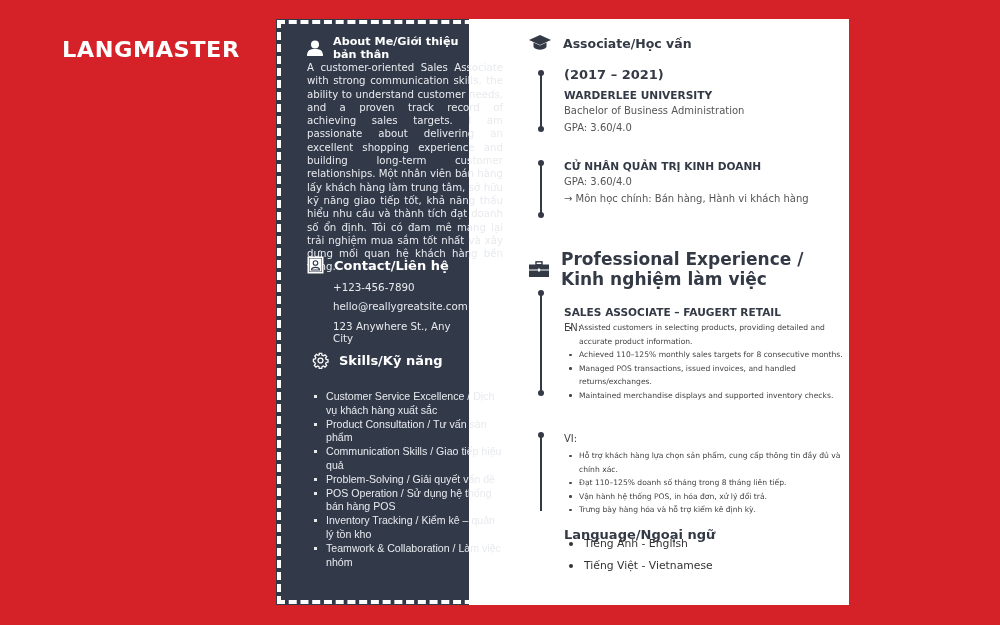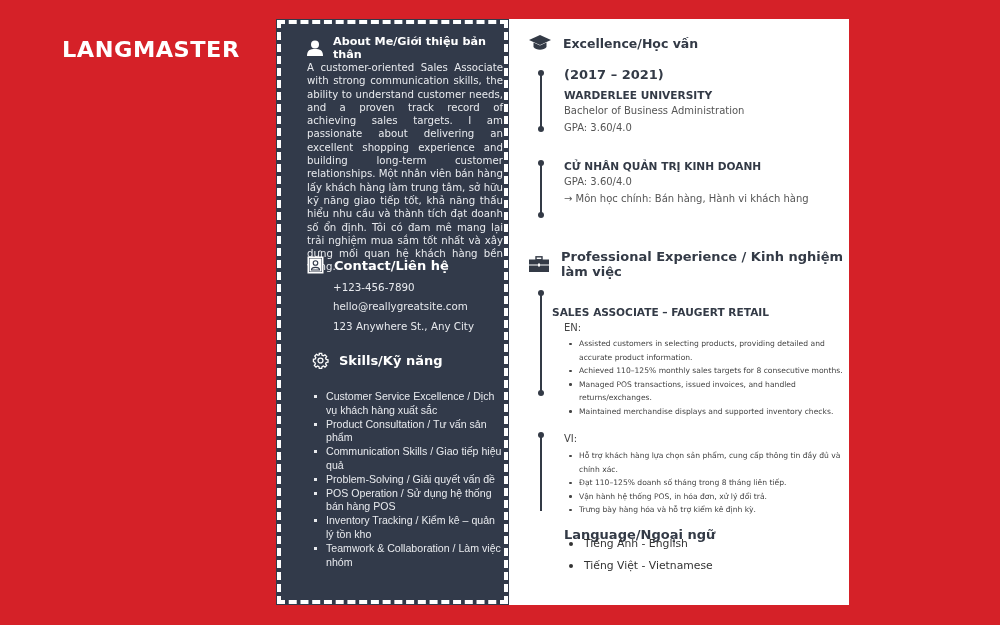--- a/index.html
+++ b/index.html
@@ -11,21 +11,21 @@
     color: #ffffff; font-family: "DejaVu Sans", sans-serif; font-weight: bold;
     font-size: 22px; letter-spacing: 0.5px; transform: scaleX(1.02); transform-origin: left;
   }
 
   .page {
     position: absolute; left: 276px; top: 19px; width: 573px; height: 586px;
     background: #ffffff;
   }
 
   .sidebar {
-    position: absolute; left: 0; top: 0; width: 233px; height: 586px;
+    position: absolute; left: 0; top: 0; width: 193px; height: 586px;
     background: #323a4a; color: #ffffff;
   }
   .dash-border {
     position: absolute; left: 1px; top: 1px; width: 231px; height: 584px;
     border: 4px dashed #ffffff; pointer-events: none;
   }
 
   .side-head {
     position: absolute; display: flex; align-items: center; font-weight: bold; color: #fff;
   }
@@ -136,50 +136,50 @@
 
   <div class="right">
 
     <div class="sec-head" style="left:20px; top:15px;">
       <span class="ico">
         <svg width="22" height="16" viewBox="0 0 22 16">
             <path d="M11 0 L22 5 L11 10 L0 5 Z" fill="#333a46"></path>
             <path d="M4.5 7.5 L4.5 12 C7 15.5 15 15.5 17.5 12 L17.5 7.5 L11 10.6 Z" fill="#333a46"></path>
           </svg>
       </span>
-      <span>Excellence/Học vấn</span>
+      <span>Associate/Học vấn</span>
     </div>
 
     <div class="tl" style="left:31px; top:54px; height:56px;"></div>
     <div class="txt yr" style="left:55px; top:48px;">(2017 – 2021)</div>
     <div class="txt inst" style="left:55px; top:70px;">WARDERLEE UNIVERSITY</div>
     <div class="txt plain" style="left:55px; top:86px;">Bachelor of Business Administration</div>
     <div class="txt plain" style="left:55px; top:103px;">GPA: 3.60/4.0</div>
 
     <div class="tl" style="left:31px; top:144px; height:52px;"></div>
     <div class="txt inst" style="left:55px; top:141px;">CỬ NHÂN QUẢN TRỊ KINH DOANH</div>
     <div class="txt plain" style="left:55px; top:157px;">GPA: 3.60/4.0</div>
     <div class="txt plain" style="left:55px; top:174px;">→ Môn học chính: Bán hàng, Hành vi khách hàng</div>
 
-    <div class="sec-head" style="left:20px; top:230px; font-size:13px;justify-content:flex-end;">
+    <div class="sec-head" style="left:20px; top:230px; font-size:17px;justify-content:flex-end;">
       <span class="ico">
         <svg width="20" height="16" viewBox="0 0 20 16">
             <rect x="7" y="0.8" width="6" height="3" fill="none" stroke="#333a46" stroke-width="1.4"></rect>
             <rect x="0" y="3.5" width="20" height="12.5" fill="#333a46"></rect>
             <rect x="0" y="8.5" width="20" height="1" fill="#ffffff"></rect>
             <rect x="9" y="7.5" width="2" height="3" fill="#ffffff"></rect>
           </svg>
       </span>
       <span>Professional Experience / Kinh nghiệm làm việc</span>
     </div>
 
     <div class="tl" style="left:31px; top:274px; height:100px;"></div>
-    <div class="txt inst" style="left:43px; top:287px;">SALES ASSOCIATE – FAUGERT RETAIL</div>
+    <div class="txt inst" style="left:55px; top:287px;">SALES ASSOCIATE – FAUGERT RETAIL</div>
     <div class="txt plain" style="left:55px; top:303px; color:#444;">EN:</div>
-    <ul class="small-list" style="left:58px; top:318px;">
+    <ul class="small-list" style="left:58px; top:302px;">
       <li>Assisted customers in selecting products, providing detailed and accurate product information.</li>
       <li>Achieved 110–125% monthly sales targets for 8 consecutive months.</li>
       <li>Managed POS transactions, issued invoices, and handled returns/exchanges.</li>
       <li>Maintained merchandise displays and supported inventory checks.</li>
     </ul>
 
     <div class="tl top-only" style="left:31px; top:416px; height:76px;"></div>
     <div class="txt plain" style="left:55px; top:414px; color:#444;">VI:</div>
     <ul class="small-list" style="left:58px; top:430px;">
       <li>Hỗ trợ khách hàng lựa chọn sản phẩm, cung cấp thông tin đầy đủ và chính xác.</li>

